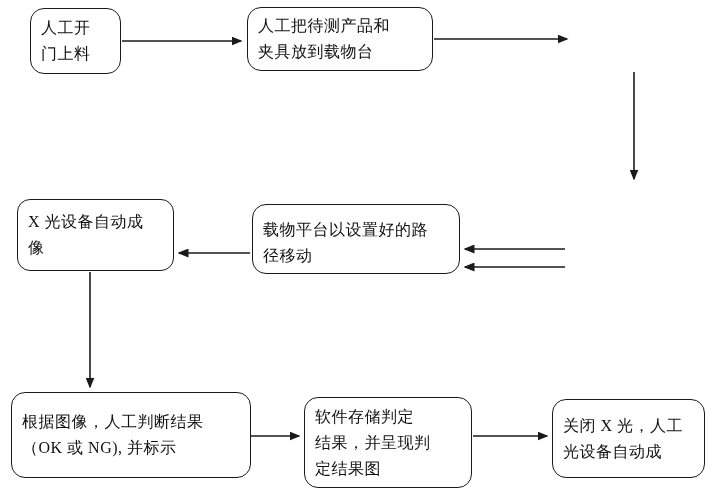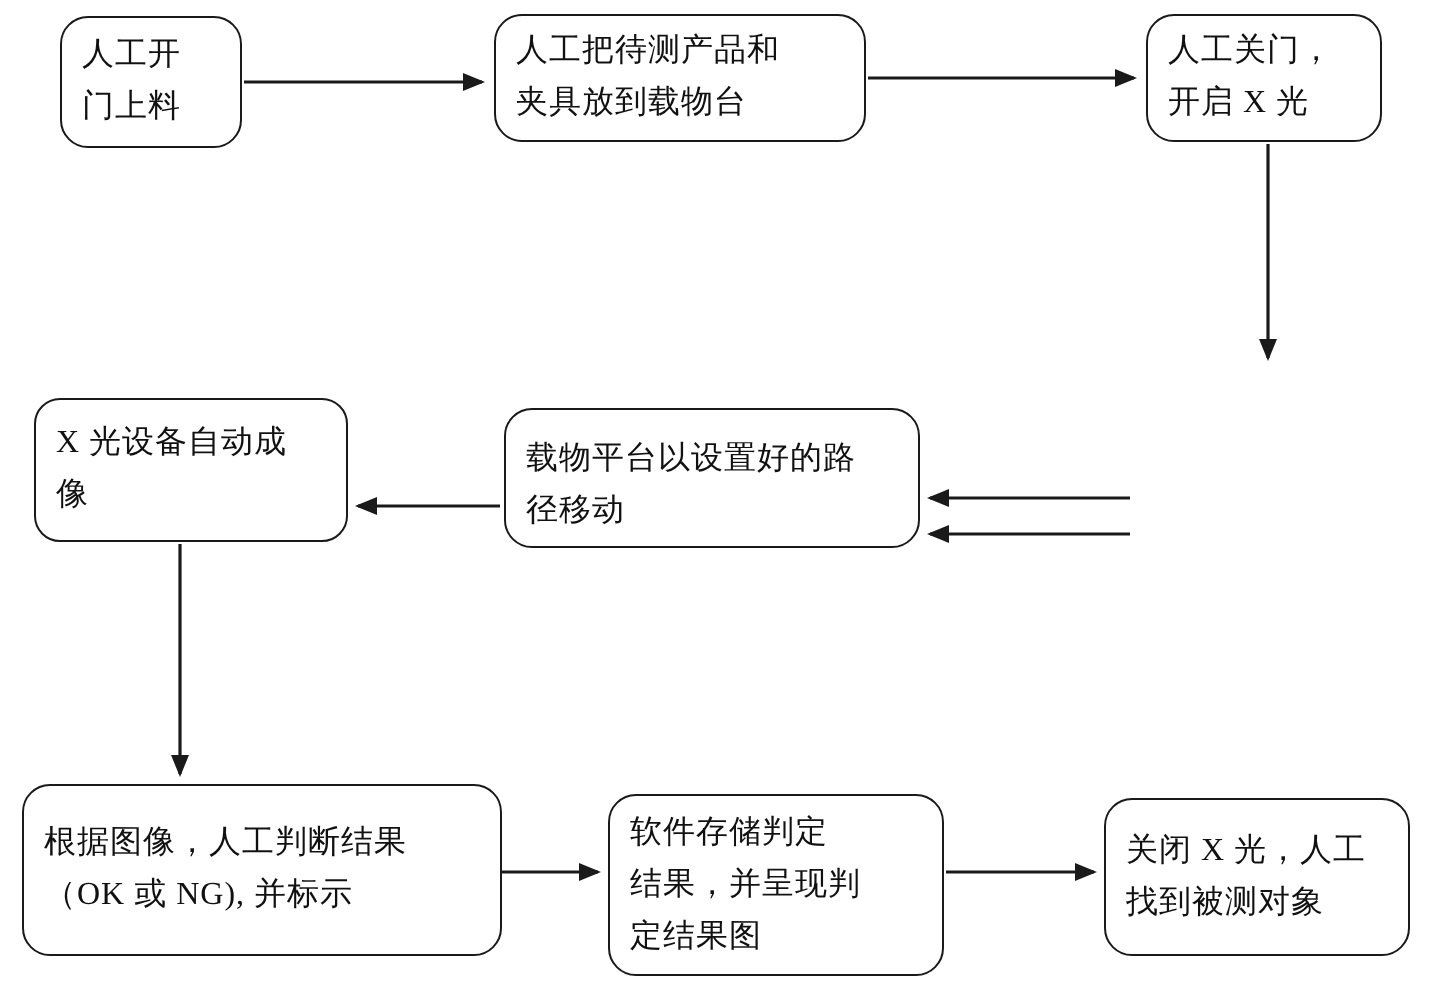--- a/index.html
+++ b/index.html
@@ -77,24 +77,20 @@
   <div class="node n2">
     <span class="node-label">人工把待测产品和
 夹具放到载物台</span>
   </div>
 
   <div class="node n1">
     <span class="node-label">人工开
 门上料</span>
   </div>
 
-  <div class="node n3">
-    <span class="node-label">人工关门，
-开启 X 光</span>
-  </div>
 
 
   <div class="node n5">
     <span class="node-label">载物平台以设置好的路
 径移动</span>
   </div>
 
   <div class="node n6">
     <span class="node-label">X 光设备自动成
 像</span>
@@ -106,16 +102,16 @@
   </div>
 
   <div class="node n8">
     <span class="node-label">软件存储判定
 结果，并呈现判
 定结果图</span>
   </div>
 
   <div class="node n9">
     <span class="node-label">关闭 X 光，人工
-找到被测对象</span>
+光设备自动成</span>
   </div>
 
 </div>
 
 </body></html>

